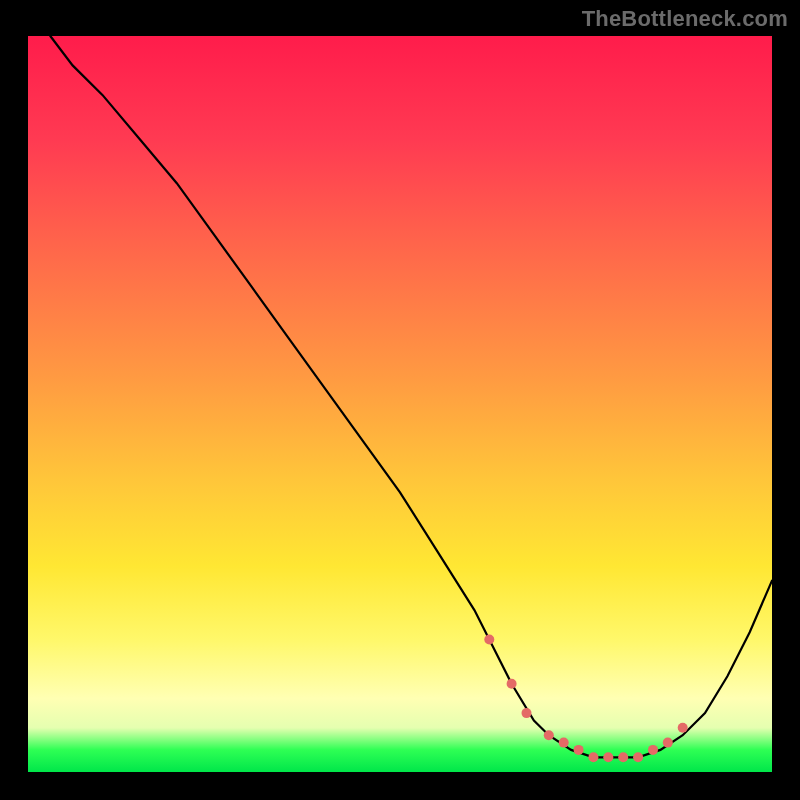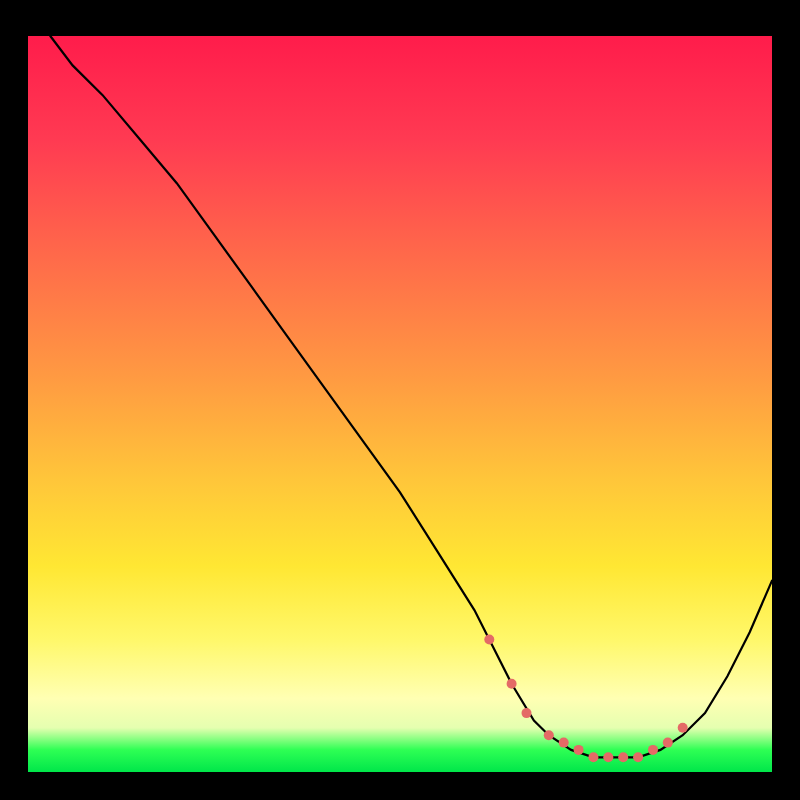--- a/index.html
+++ b/index.html
@@ -56,20 +56,21 @@
     width: 744px;
     height: 736px;
     overflow: visible;
   }
 </style>
 </head>
 <body>
 
 <div class="frame">
 
+  <div class="attribution">TheBottleneck.com</div>
 
   <div class="plot-area">
     <svg class="curve" viewBox="0 0 744 736" preserveAspectRatio="none">
       <path fill="none" stroke="#000" stroke-width="2.2" stroke-linecap="round" d="M22.3 0.0 L44.6 29.4 L74.4 58.9 L111.6 103.0 L148.8 147.2 L186.0 198.7 L223.2 250.2 L260.4 301.8 L297.6 353.3 L334.8 404.8 L372.0 456.3 L409.2 515.2 L446.4 574.1 L461.3 603.5 L483.6 647.7 L505.9 684.5 L520.8 699.2 L543.1 713.9 L565.4 721.3 L587.8 721.3 L610.1 721.3 L632.4 713.9 L654.7 699.2 L677.0 677.1 L699.4 640.3 L721.7 596.2 L744.0 544.6"></path>
       <g>
           <circle cx="461.3" cy="603.5" r="5" fill="#e46a66"></circle>
           <circle cx="483.6" cy="647.7" r="5" fill="#e46a66"></circle>
           <circle cx="498.5" cy="677.1" r="5" fill="#e46a66"></circle>
           <circle cx="520.8" cy="699.2" r="5" fill="#e46a66"></circle>
           <circle cx="535.7" cy="706.6" r="5" fill="#e46a66"></circle>

